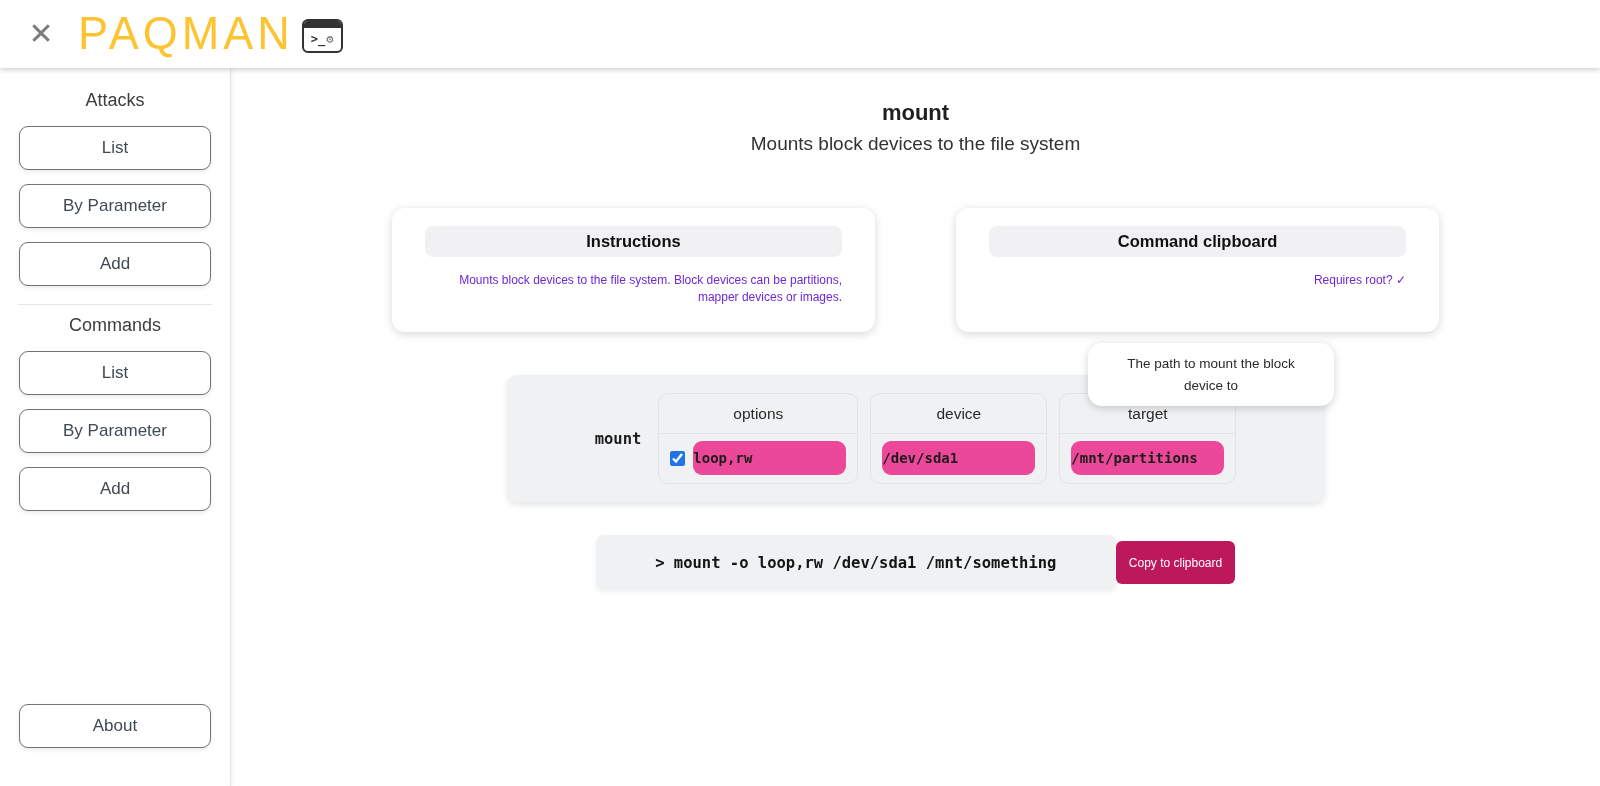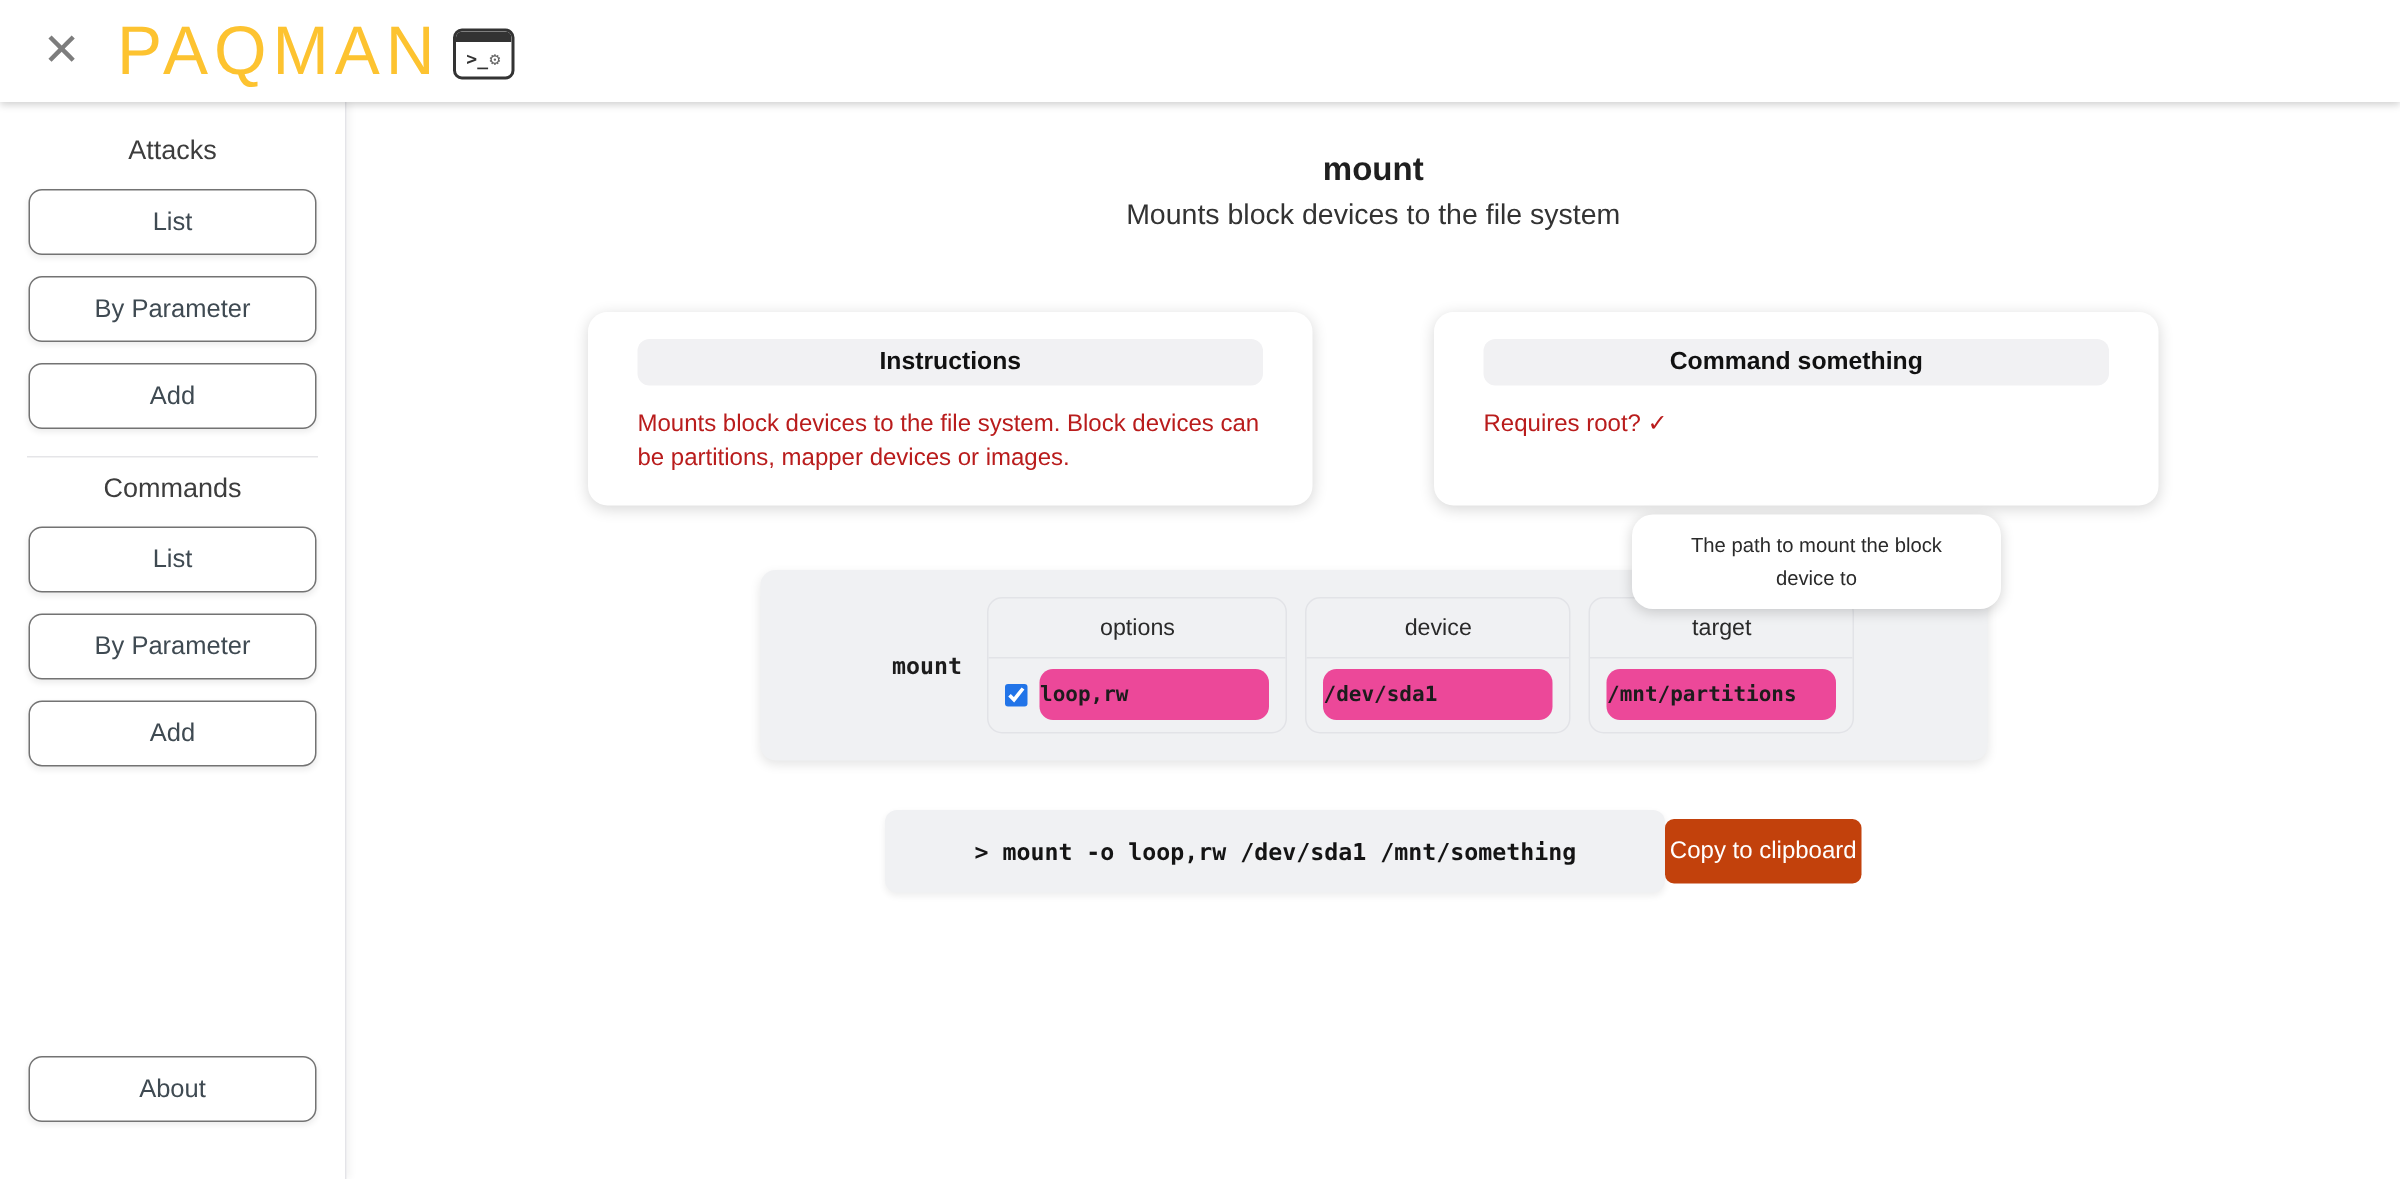--- a/index.html
+++ b/index.html
@@ -128,24 +128,24 @@
     border-radius: 8px;
     height: 31px;
     line-height: 31px;
     text-align: center;
     font-weight: bold;
     font-size: 16.5px;
     color: #111;
   }
   .info-card .card-body {
     margin-top: 15px;
-    text-align: left;
-    font-size: 16px;
+    text-align: right;
+    font-size: 12px;
     line-height: 1.42;
-    color: #b91c1c;
+    color: #6d28d9;
   }
 
   
   .tooltip {
     position: absolute;
     left: 857px;            
     top: 275px;             
     width: 246px;
     background: #fff;
     border-radius: 14px;
@@ -228,27 +228,27 @@
     border-radius: 8px;
     box-shadow: 0 2px 5px rgba(0,0,0,0.07);
     display: flex;
     align-items: center;
     justify-content: center;
     font-size: 15.5px;
     color: #141414;
   }
   .copy-btn {
     height: 43px;
-    padding: 0 3px;
-    background: #c2410c;
+    padding: 0 13px;
+    background: #be185d;
     border: none;
     border-radius: 6px;
     color: #fff;
     font-family: "Liberation Sans", sans-serif;
-    font-size: 16px;
+    font-size: 12px;
     cursor: pointer;
   }
 </style>
 </head>
 <body>
 
 <header class="topbar">
   <div class="close-x">✕</div>
   <div class="logo">PAQMAN</div>
   <div class="term-icon">
@@ -282,21 +282,21 @@
 
   <h1 class="page-title">mount</h1>
   <div class="page-subtitle">Mounts block devices to the file system</div>
 
   <div class="cards-row">
     <section class="info-card">
       <div class="card-header">Instructions</div>
       <div class="card-body">Mounts block devices to the file system. Block devices can be partitions, mapper devices or images.</div>
     </section>
     <section class="info-card">
-      <div class="card-header">Command something</div>
+      <div class="card-header">Command clipboard</div>
       <div class="card-body">Requires root? ✓</div>
     </section>
   </div>
 
   <div class="tooltip">The path to mount the block device to</div>
 
   <section class="builder-panel">
     <span class="mono cmd-name">mount</span>
 
     <div class="param-card">

